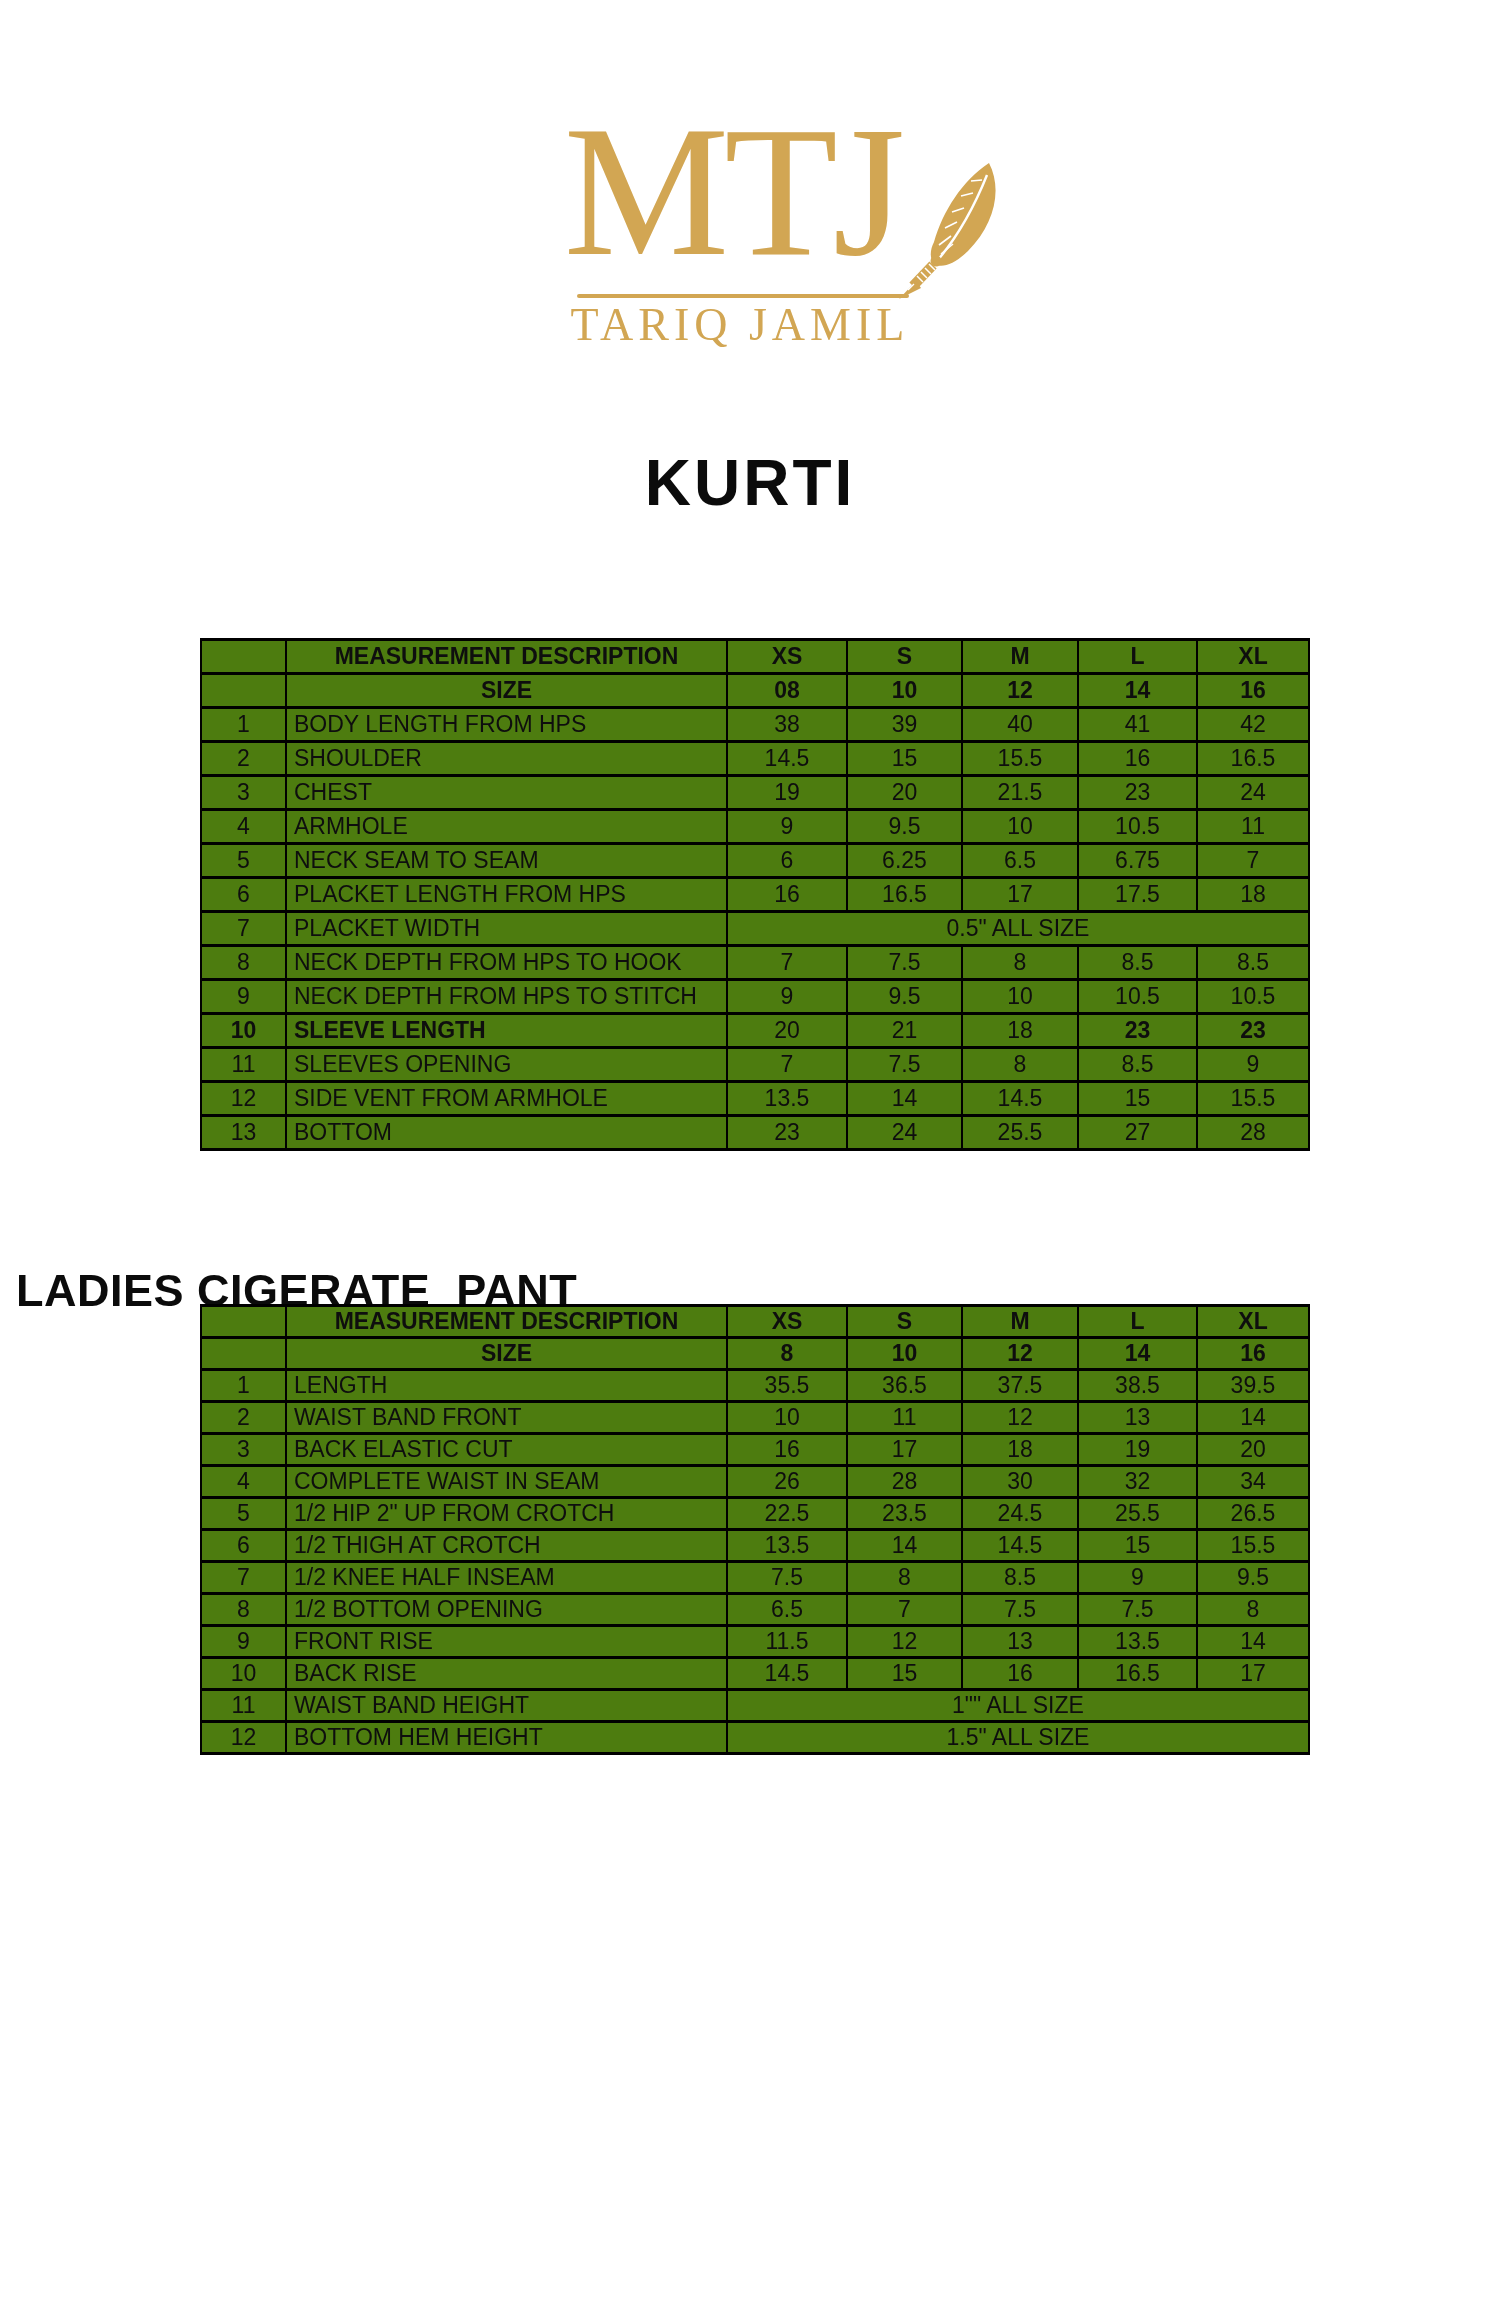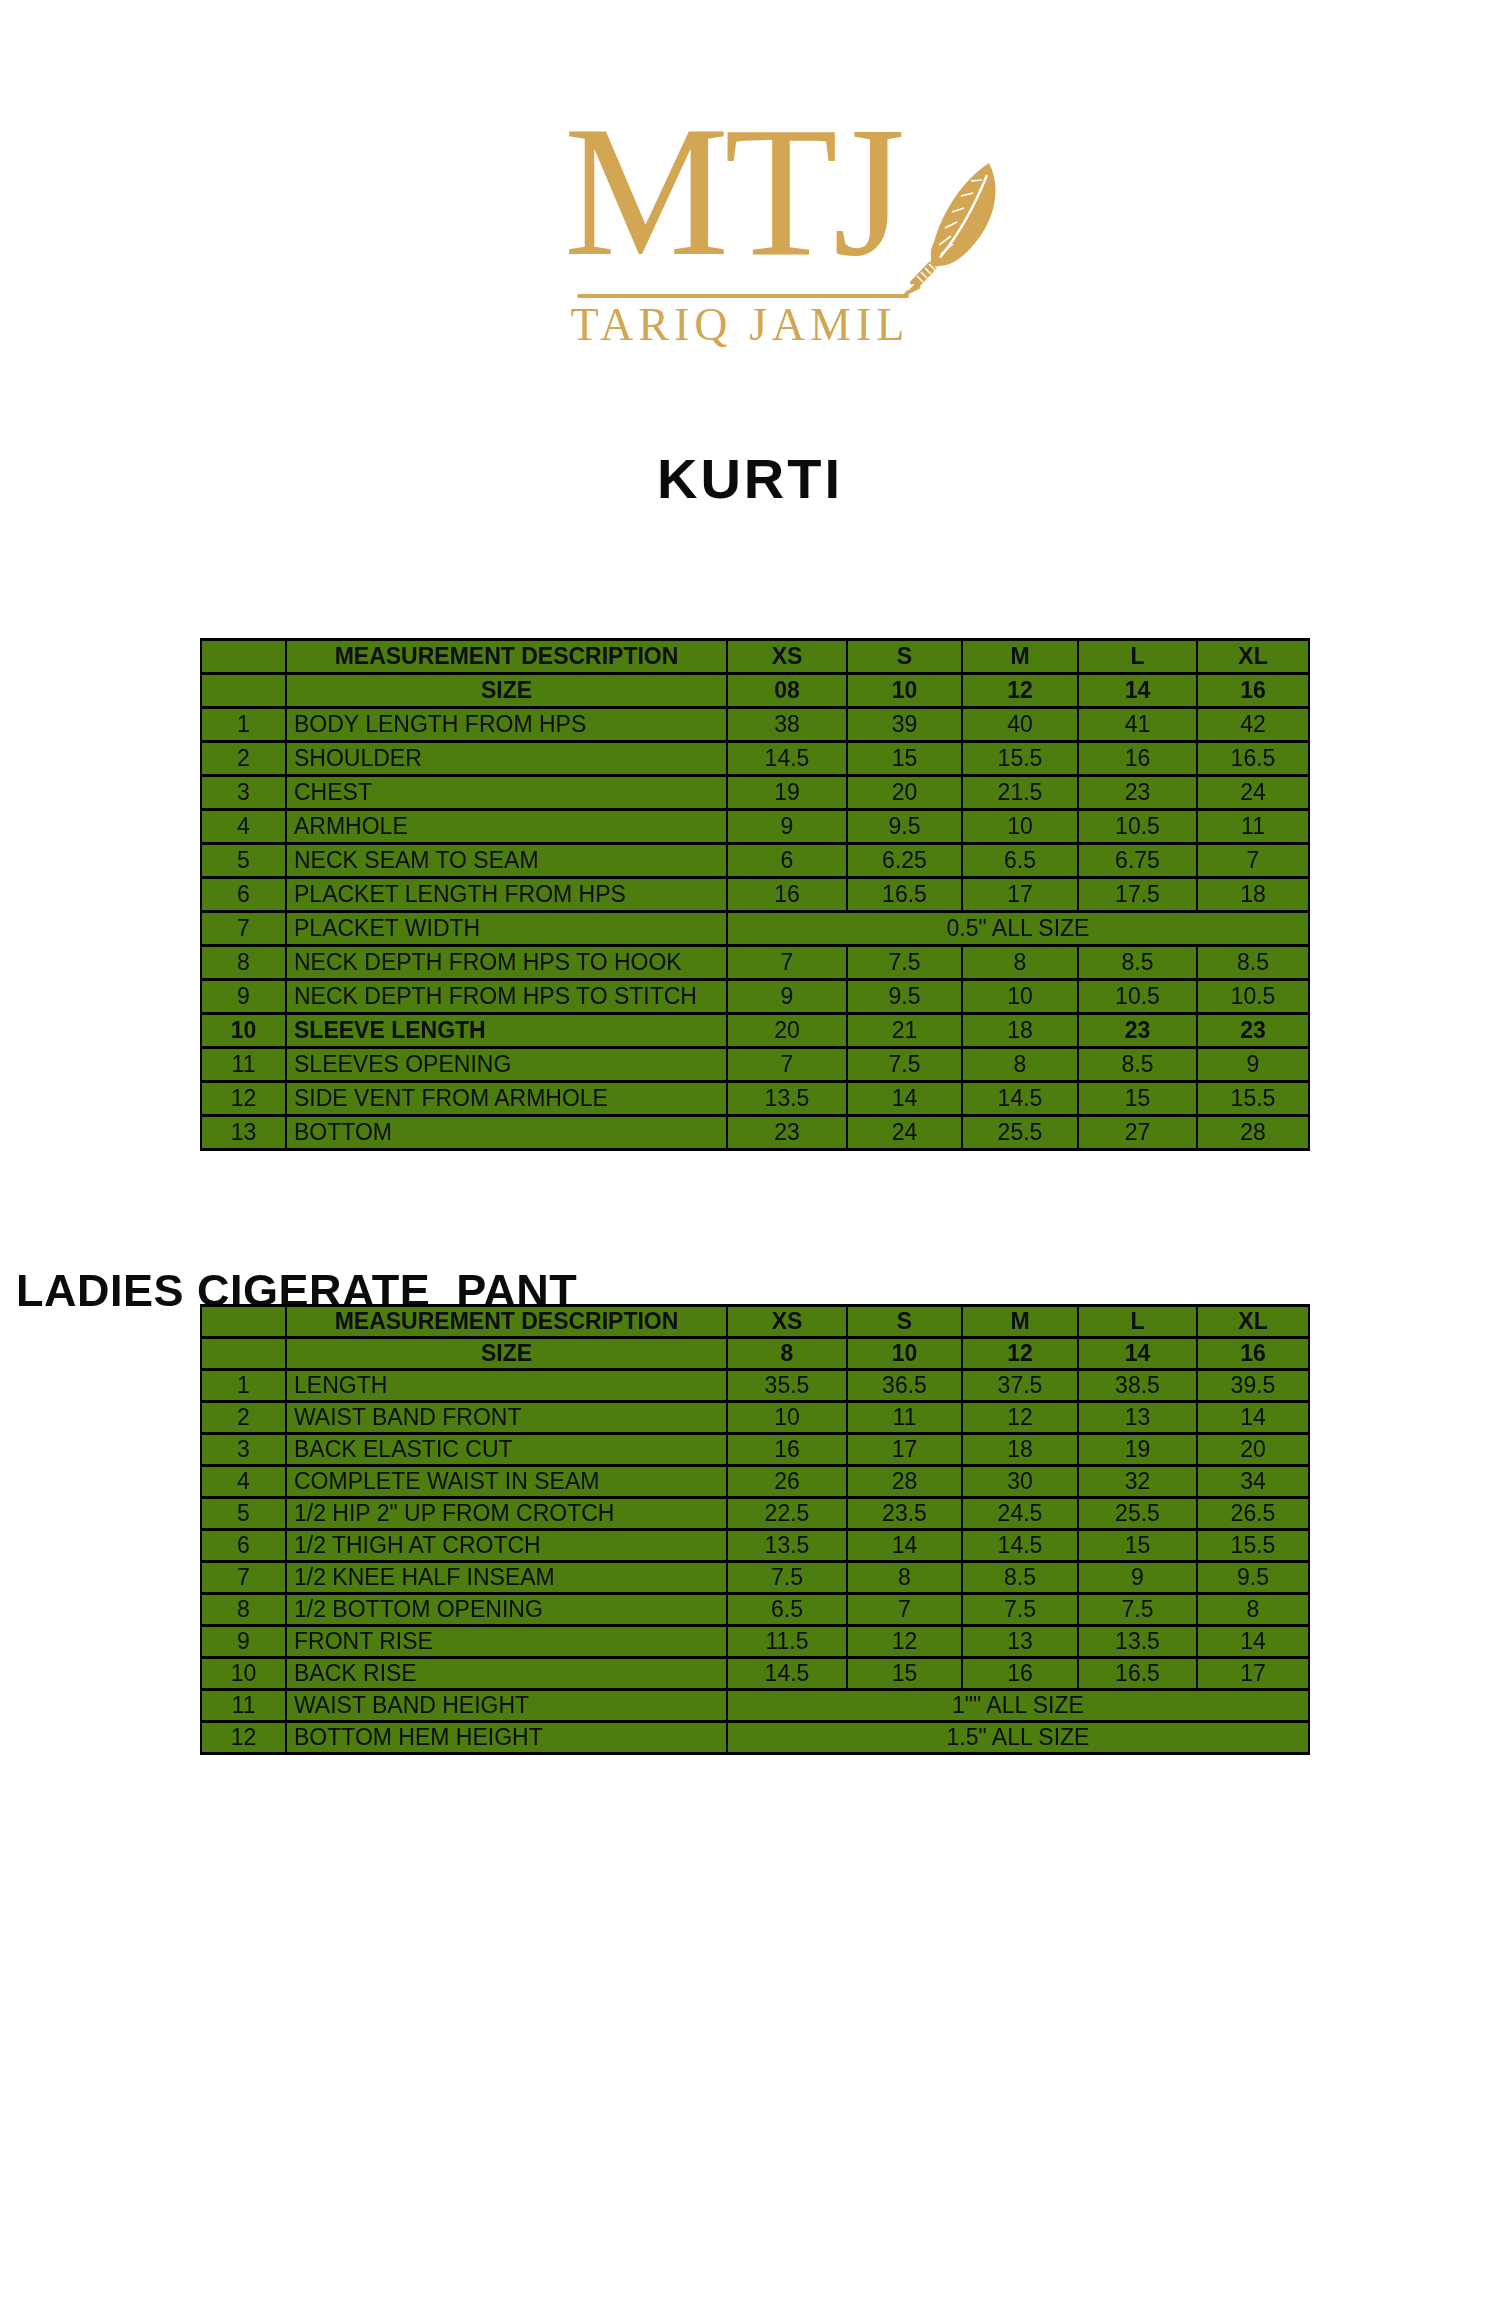--- a/index.html
+++ b/index.html
@@ -17,21 +17,21 @@
   .logo-rule{position:absolute;left:577px;top:294px;width:332px;height:4px;border-radius:2px;background:currentColor;}
   .brand-name{
     position:absolute;left:0;top:300px;width:1500px;text-align:center;
     font-family:"Liberation Serif",serif;font-size:46px;line-height:1.1;
     letter-spacing:5px;transform:translateX(-10px);
   }
   .gold{color:#D2A653;}
   
   .doc-title{
     position:absolute;left:0;top:451px;width:1500px;margin:0;text-align:center;
-    font-size:56px;font-weight:bold;letter-spacing:3px;line-height:1;color:#0b0b0b;
+    font-size:64px;font-weight:bold;letter-spacing:3px;line-height:1;color:#0b0b0b;
   }
   .pant-title{
     position:absolute;left:0;top:1252px;width:1500px;margin:16px;text-align:left;
     font-size:45px;font-weight:bold;letter-spacing:0.5px;line-height:1;color:#0b0b0b;
     white-space:pre;
   }
   
   .size-table{
     position:absolute;left:200px;border-collapse:collapse;table-layout:fixed;
     width:1108px;background:#4d7c0f;

